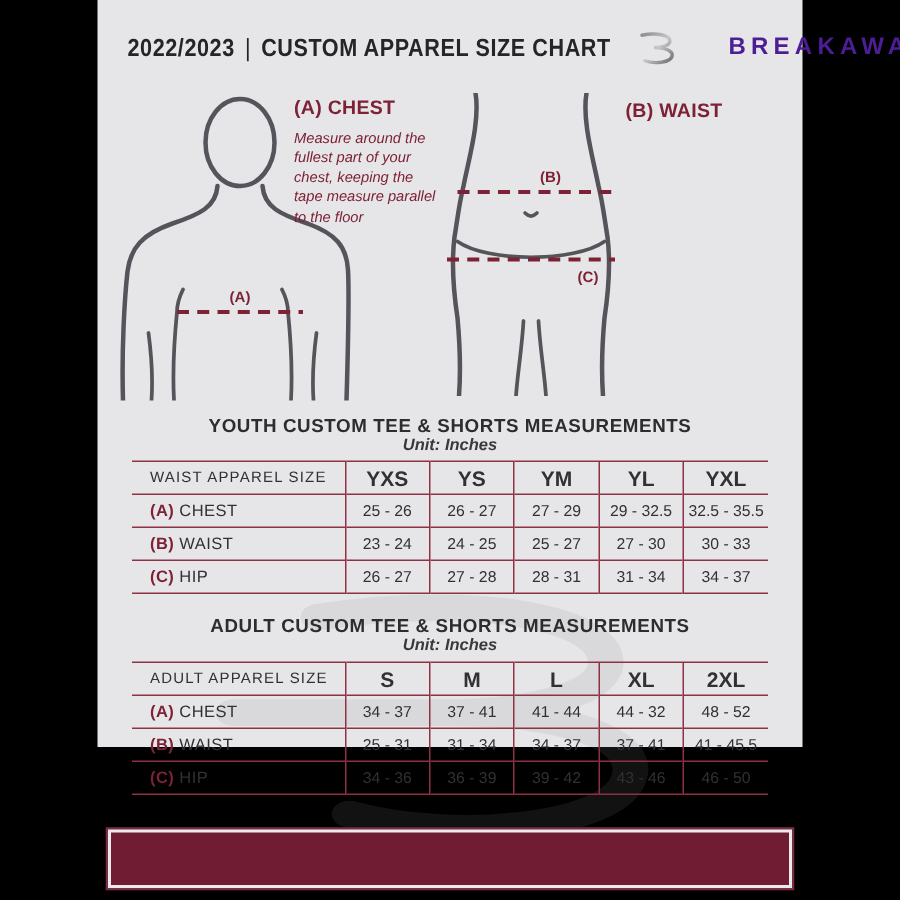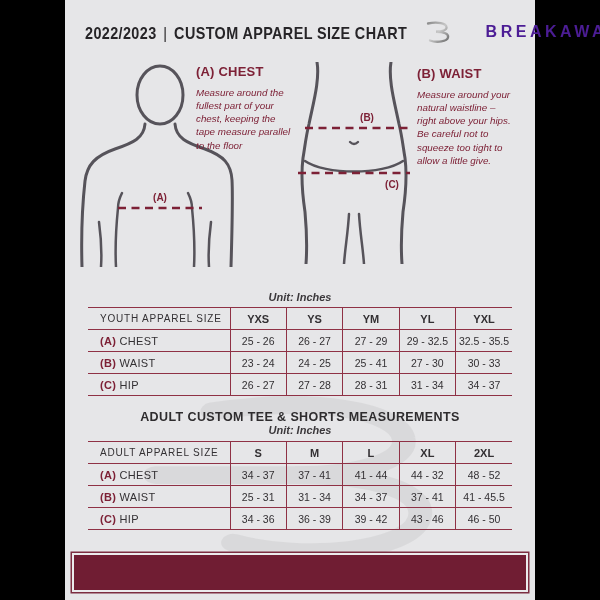--- a/index.html
+++ b/index.html
@@ -1,17 +1,17 @@
 <!DOCTYPE html>
 <html><head>
 <meta charset="utf-8">
 <style>
   html,body { margin:0; padding:0; width:600px; height:600px; background:#000; overflow:hidden; }
   .page {
-    position:relative; margin-left:65px; width:470px; height:600px;
+    position:relative; margin-left:65px; width:470px; height:498px;
     background:#e6e6e8; font-family:"Liberation Sans", sans-serif; color:#2e2c2e;
   }
   
   .hdr { position:absolute; left:20px; right:16px; top:16px; height:32px;
          display:flex; justify-content:space-between; align-items:center; }
   .hdr-title { font-size:15px; font-weight:bold; letter-spacing:.4px; color:#262427;
                transform:scale(.96,1.1); transform-origin:left center; white-space:nowrap; }
   .hdr-sep { font-weight:400; margin:0 7px; color:#262427; }
   .brand { display:flex; align-items:center; gap:6px; }
   .brand-name { font-size:16px; font-weight:bold; letter-spacing:3.5px; color:#4c1d95;margin-left:29px; }
@@ -26,21 +26,21 @@
                font-size:12.5px; font-weight:bold; letter-spacing:.4px; color:#2e2c2e; }
   .sec-unit  { position:absolute; left:0; width:100%; text-align:center;
                font-size:11px; font-style:italic; font-weight:bold; color:#3b383b; }
   
   table.size-table { position:absolute; left:23px; width:424px; border-collapse:collapse;
                      table-layout:fixed; border-bottom:1.5px solid #8f3145; }
   .size-table th, .size-table td {
     border-left:1.5px solid #8f3145; border-top:1.5px solid #8f3145;
     height:21px; padding:0; text-align:center; }
   .size-table th:first-child, .size-table td:first-child { border-left:none; text-align:left; padding-left:12px; }
-  .size-table th { font-size:11px; font-weight:bold; color:#333033; }
+  .size-table th { font-size:14px; font-weight:bold; color:#333033; }
   .size-table th.lblcol { font-size:10px; font-weight:normal; letter-spacing:.8px; }
   .size-table td { font-size:10.5px; color:#333033; }
   .size-table td.lblcol { font-size:11px; letter-spacing:.3px; }
   .pfx { color:#7d2136; font-weight:bold; }
   #youth-table { top:307px; } #adult-table { top:441px; }
   
   .footer-bar { position:absolute; left:7px; top:553px; width:456px; height:39px;
                 box-sizing:border-box; background:#701d33;
                 border:2px solid #ebebed; box-shadow:0 0 0 1.5px #7c2d41; }
   .watermark { position:absolute; left:75px; top:392px; opacity:.13; pointer-events:none; }
@@ -111,64 +111,59 @@
   <div class="guide-block" style="left:131px; top:64px; width:112px;">
     <div class="guide-h">(A) CHEST</div>
     <p class="guide-p">Measure around the
 fullest part of your
 chest, keeping the
 tape measure parallel
 to the floor</p>
   </div>
   <div class="guide-block" style="left:352px; top:66px;">
     <div class="guide-h">(B) WAIST</div>
-    <p class="guide-p">Measure around your
-natural waistline –
-right above your hips.
-Be careful not to
-squeeze too tight to
-allow a little give.</p>
   </div>
   <div class="guide-block" style="left:352px; top:164px;">
   </div>
 
+  <div class="sec-title" style="top:277px;">YOUTH CUSTOM TEE &amp; SHORTS MEASUREMENTS</div>
   <div class="sec-unit" style="top:291px;">Unit: Inches</div>
   <table class="size-table" id="youth-table">
     <colgroup>
         <col style="width:142px">
         <col>
         <col>
         <col>
         <col>
         <col>
       </colgroup>
     <thead>
       <tr>
-        <th class="lblcol">YOUTH APPAREL SIZE</th>
+        <th class="lblcol">WAIST APPAREL SIZE</th>
         <th>YXS</th>
         <th>YS</th>
         <th>YM</th>
         <th>YL</th>
         <th>YXL</th>
       </tr>
     </thead>
     <tbody>
       <tr>
         <td class="lblcol"><span class="pfx">(A)</span> <span>CHEST</span></td>
         <td>25 - 26</td>
         <td>26 - 27</td>
         <td>27 - 29</td>
         <td>29 - 32.5</td>
         <td>32.5 - 35.5</td>
       </tr>
       <tr>
         <td class="lblcol"><span class="pfx">(B)</span> <span>WAIST</span></td>
         <td>23 - 24</td>
         <td>24 - 25</td>
-        <td>25 - 41</td>
+        <td>25 - 27</td>
         <td>27 - 30</td>
         <td>30 - 33</td>
       </tr>
       <tr>
         <td class="lblcol"><span class="pfx">(C)</span> <span>HIP</span></td>
         <td>26 - 27</td>
         <td>27 - 28</td>
         <td>28 - 31</td>
         <td>31 - 34</td>
         <td>34 - 37</td>

